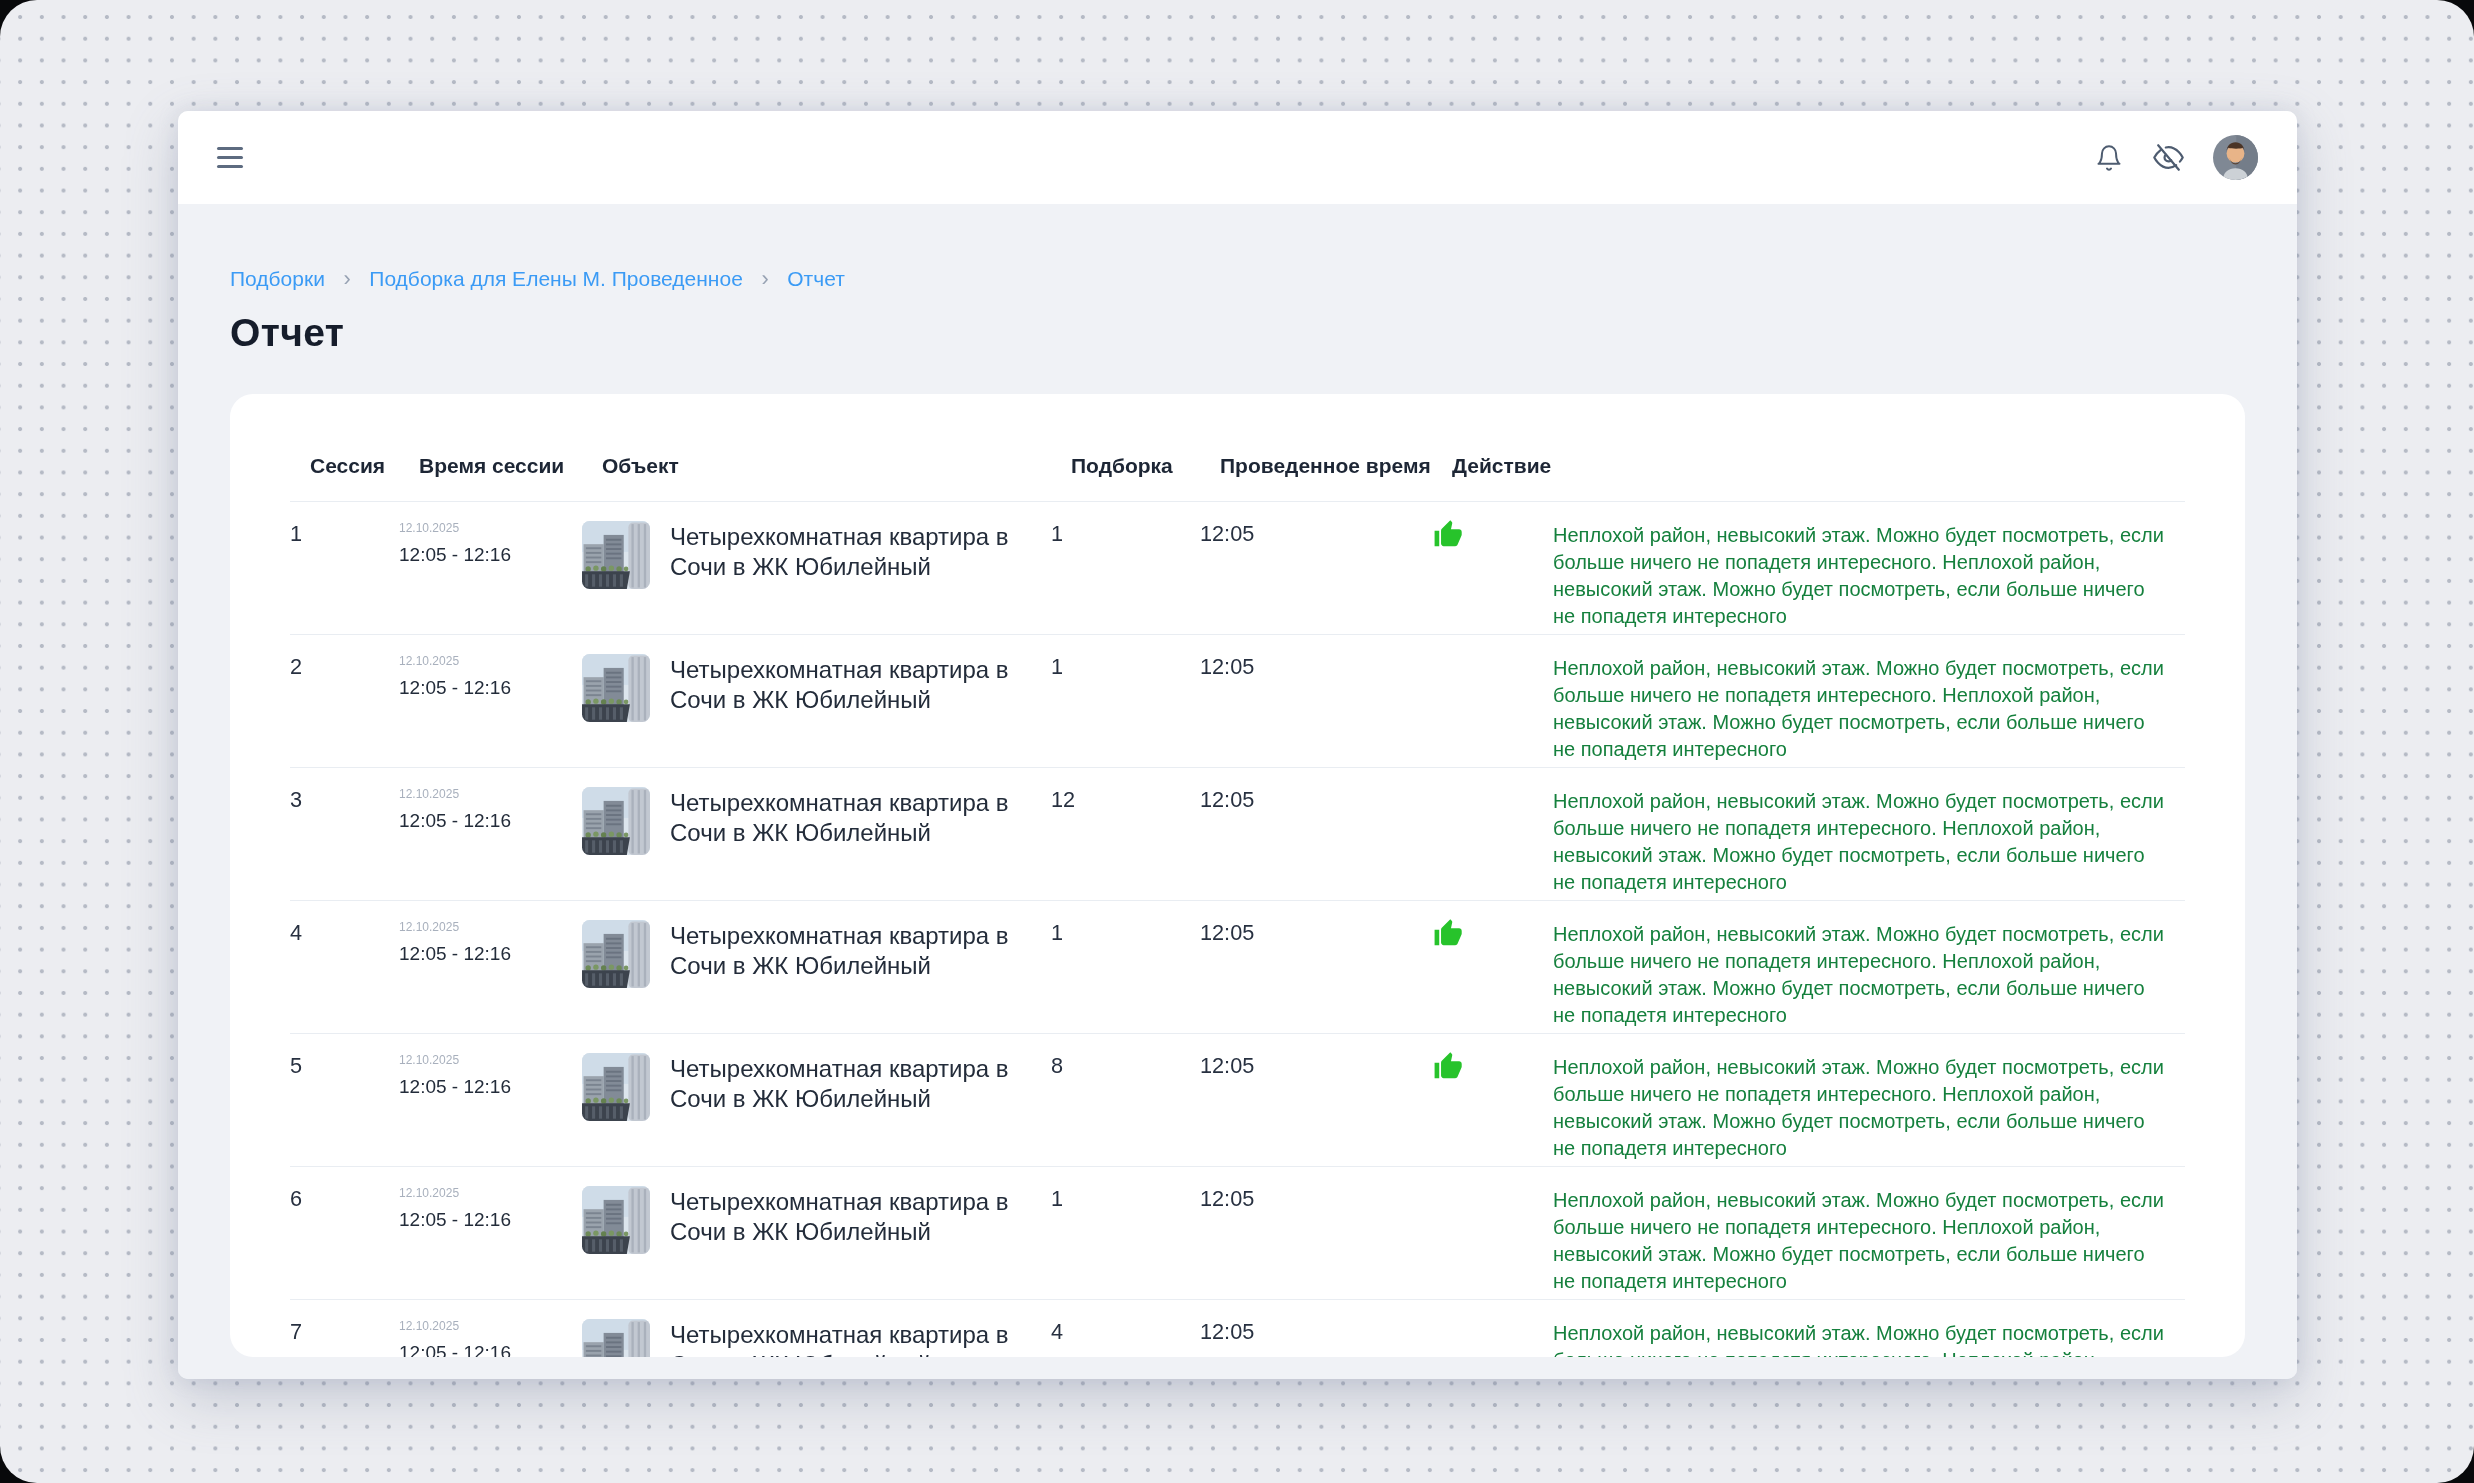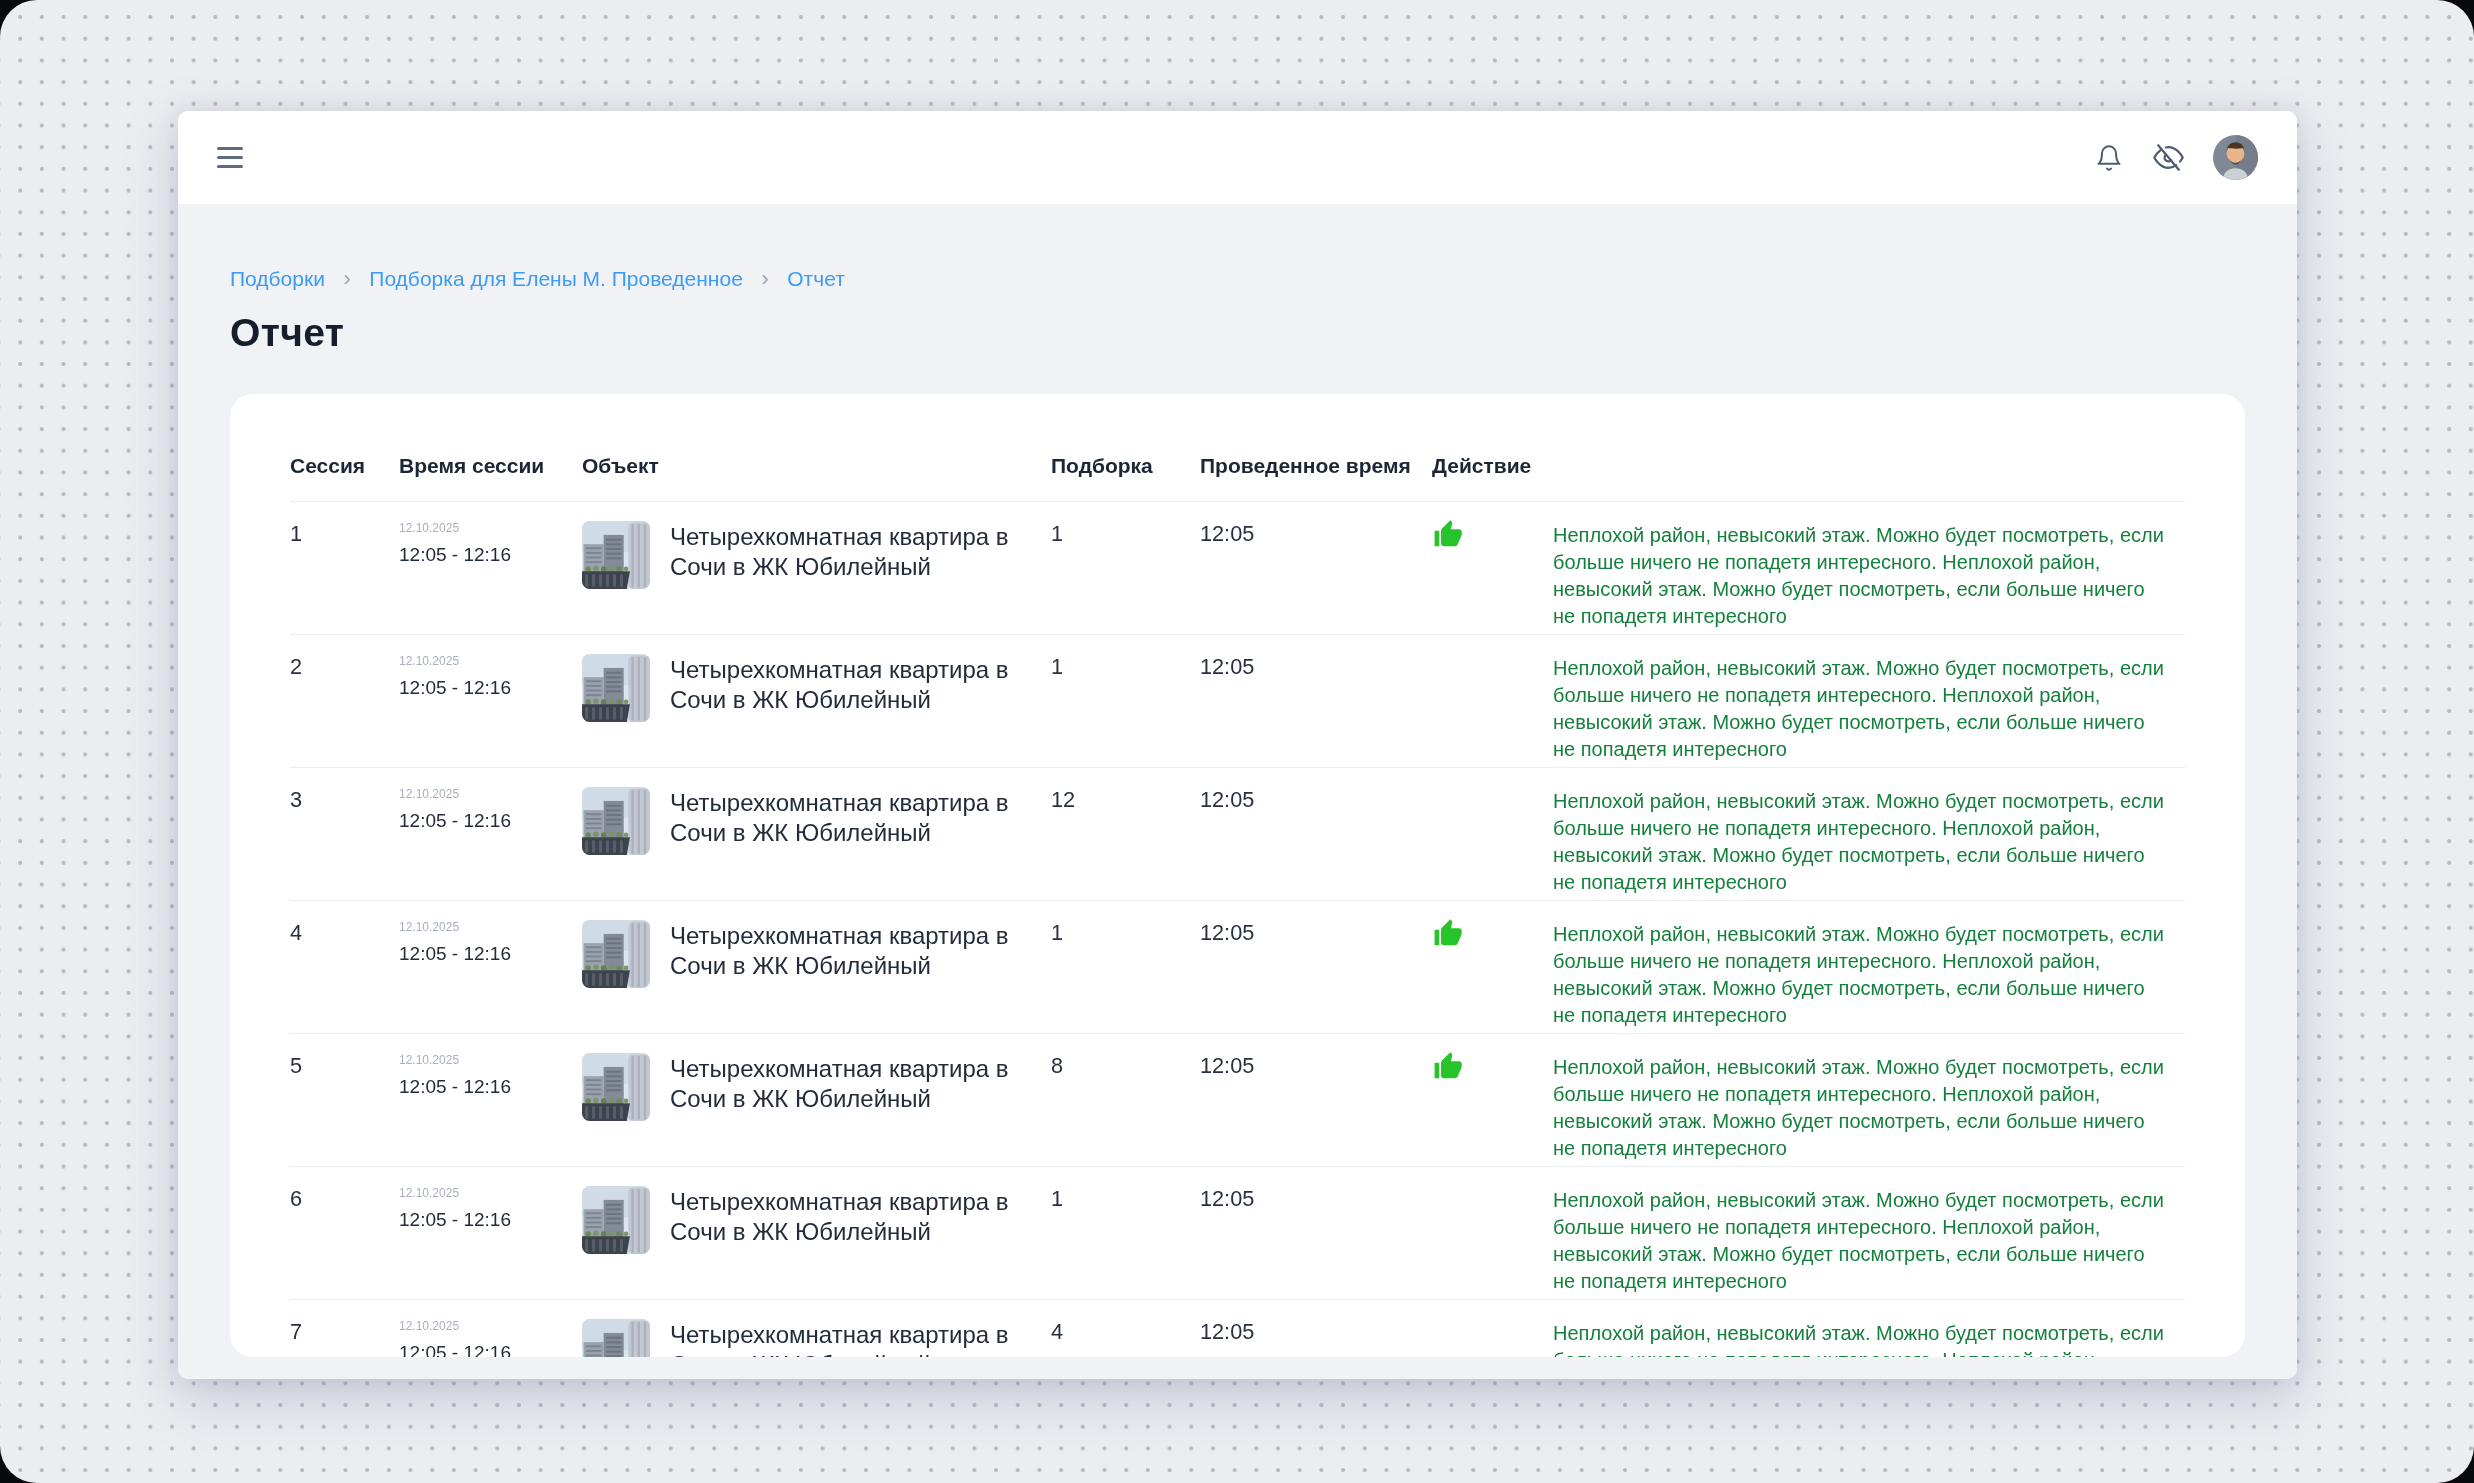--- a/index.html
+++ b/index.html
@@ -53,21 +53,21 @@
     margin-top:37px; background:#ffffff; border-radius:23px;
     flex:1 1 auto; overflow:hidden;
     padding:0 60px;
   }
   .thead, .trow {
     display:grid;
     grid-template-columns:109px 183px 469px 149px 232px 121px 1fr;
   }
   .thead {
     height:107px; align-items:end; padding-bottom:23px;
-    font-size:21px; font-weight:700; color:#1d2635;
+    font-size:21px; font-weight:700; color:#1d2635;margin-left:20px;
   }
   .trow { height:133px; border-top:1.5px solid #e9edf2; }
   .trow > div { padding-top:18.6px; }
   .cell-session { font-size:21.7px; color:#273040; }
   .cell-time .date { font-size:12px; color:#a8b0bd; }
   .cell-time .range { margin-top:9.3px; font-size:19px; font-weight:500; color:#232c3a; }
   .cell-object { display:flex; gap:20px; }
   .obj-thumb { width:68px; height:68px; border-radius:7.7px; overflow:hidden; flex:0 0 auto; }
   .obj-thumb svg { display:block; }
   .obj-title { font-size:24px; line-height:30px; color:#232c3a; max-width:363px; padding-top:1.5px; }

